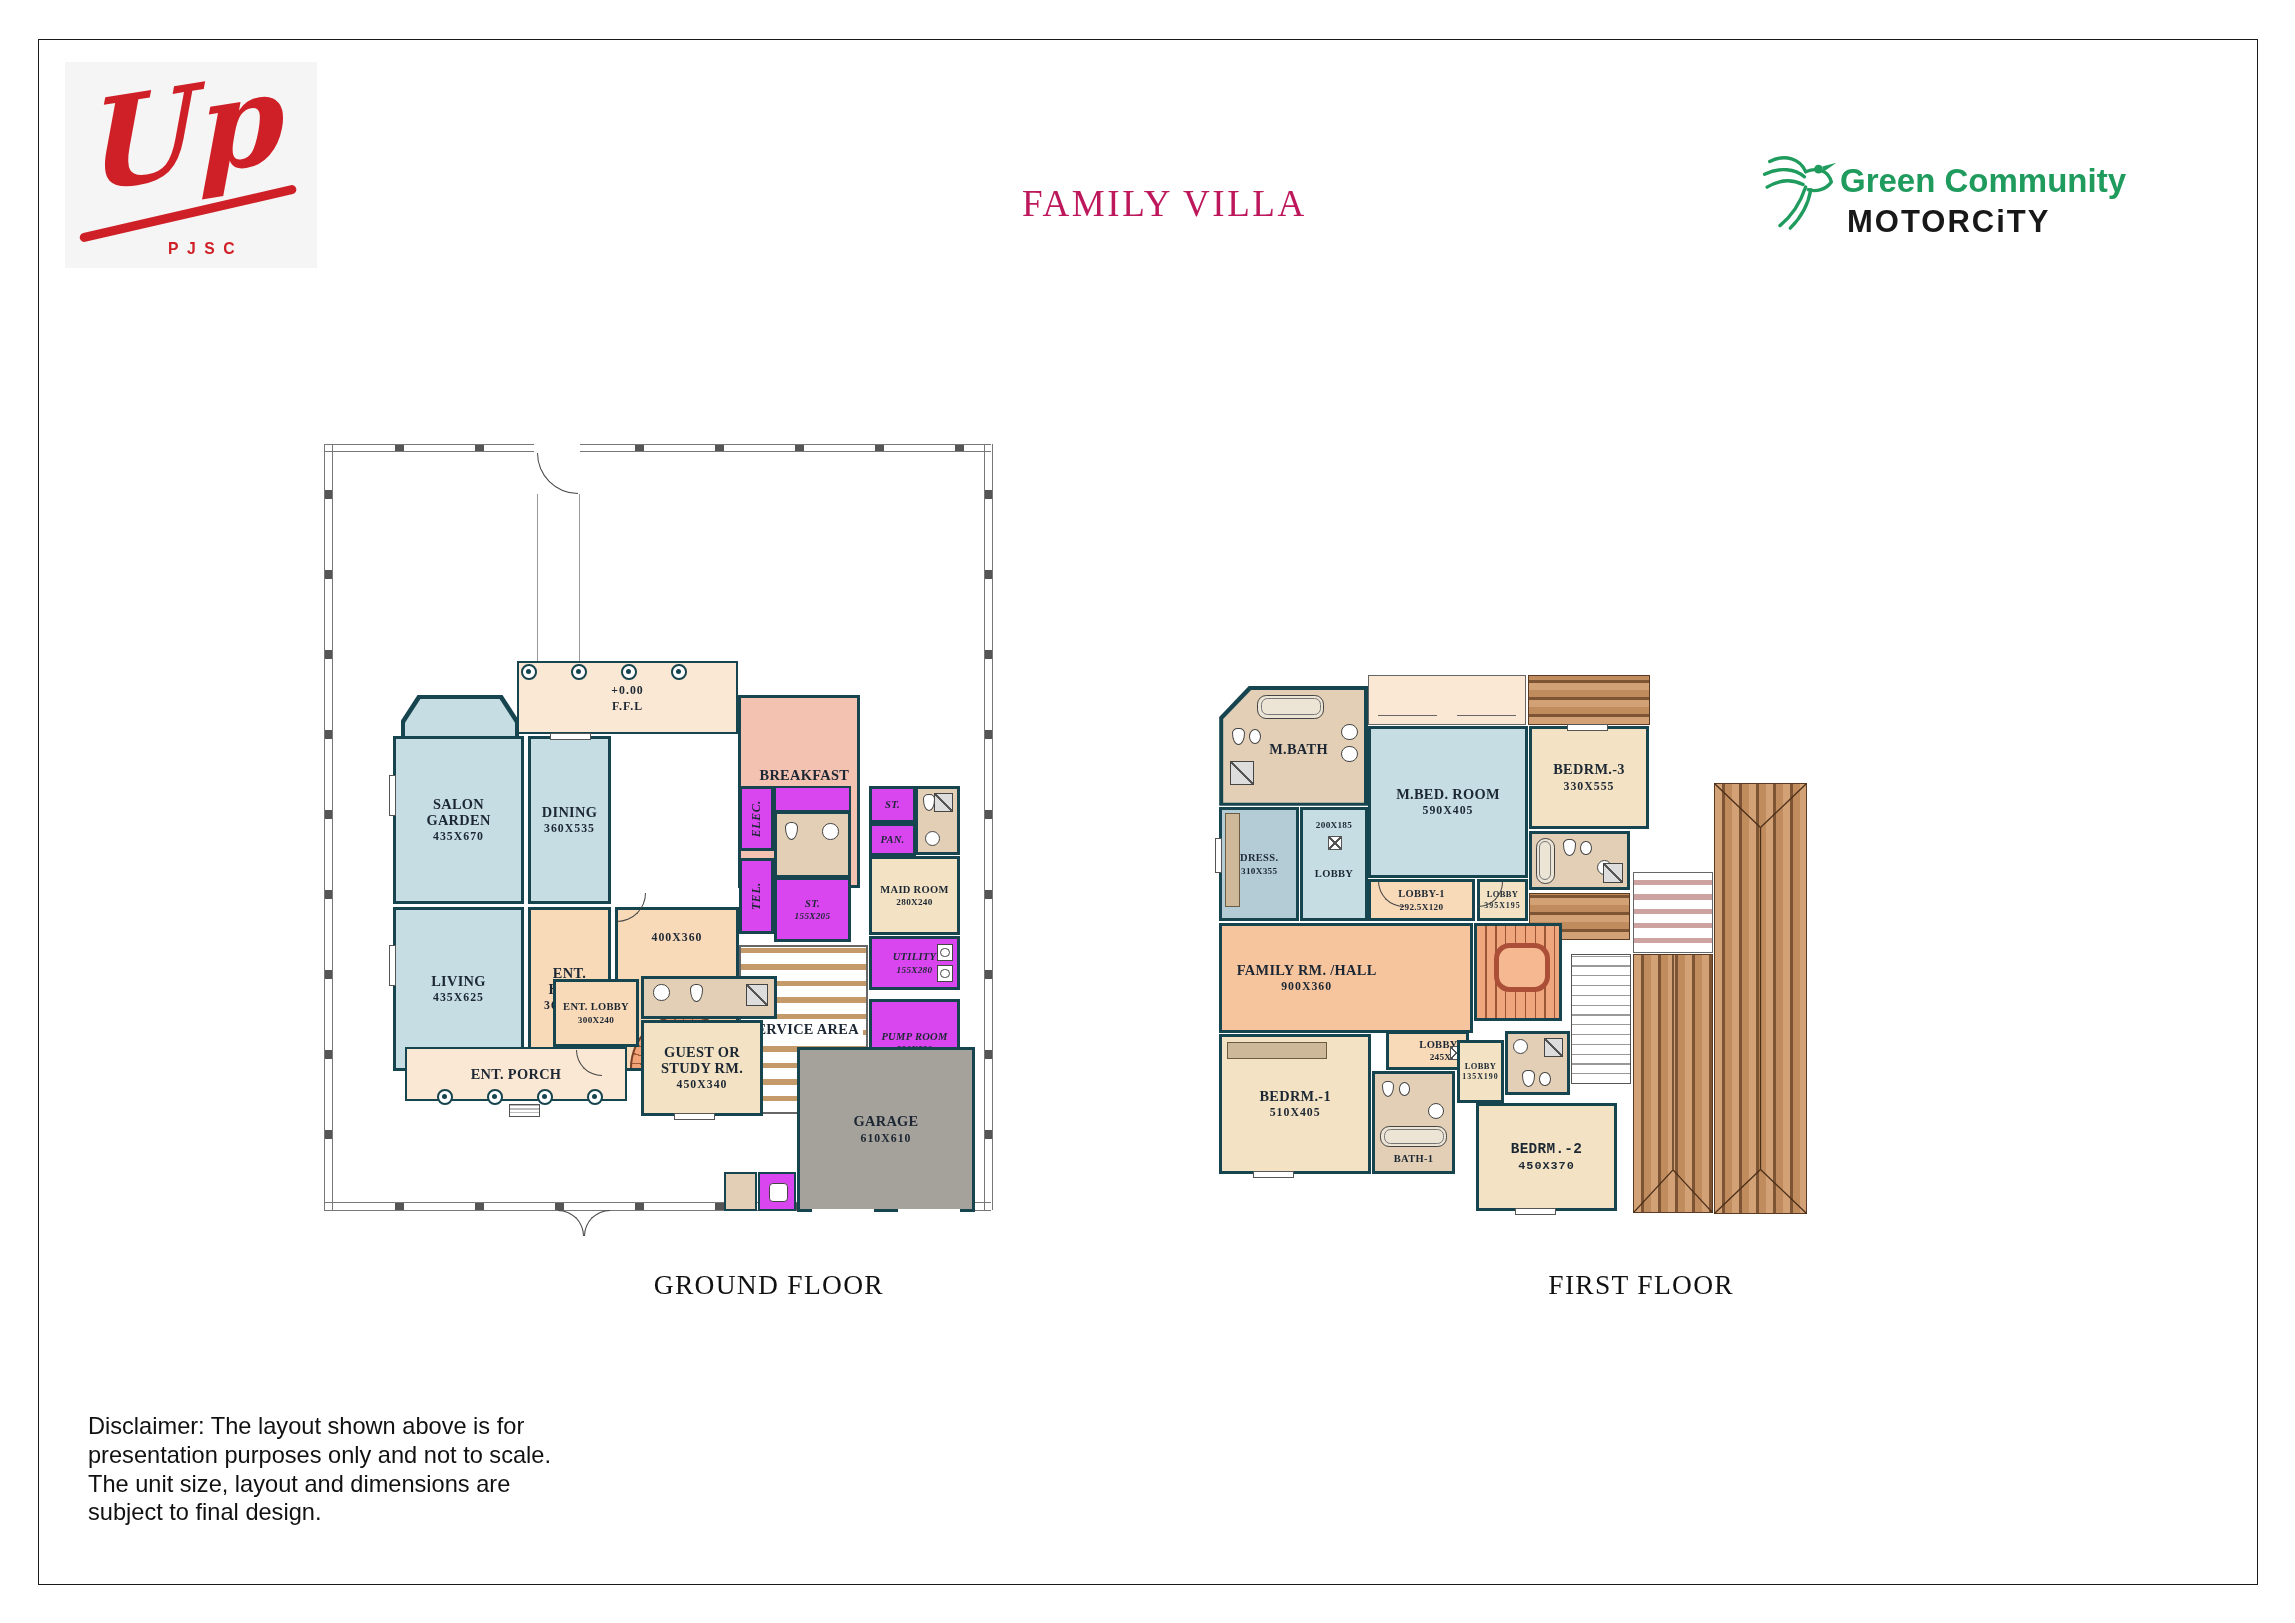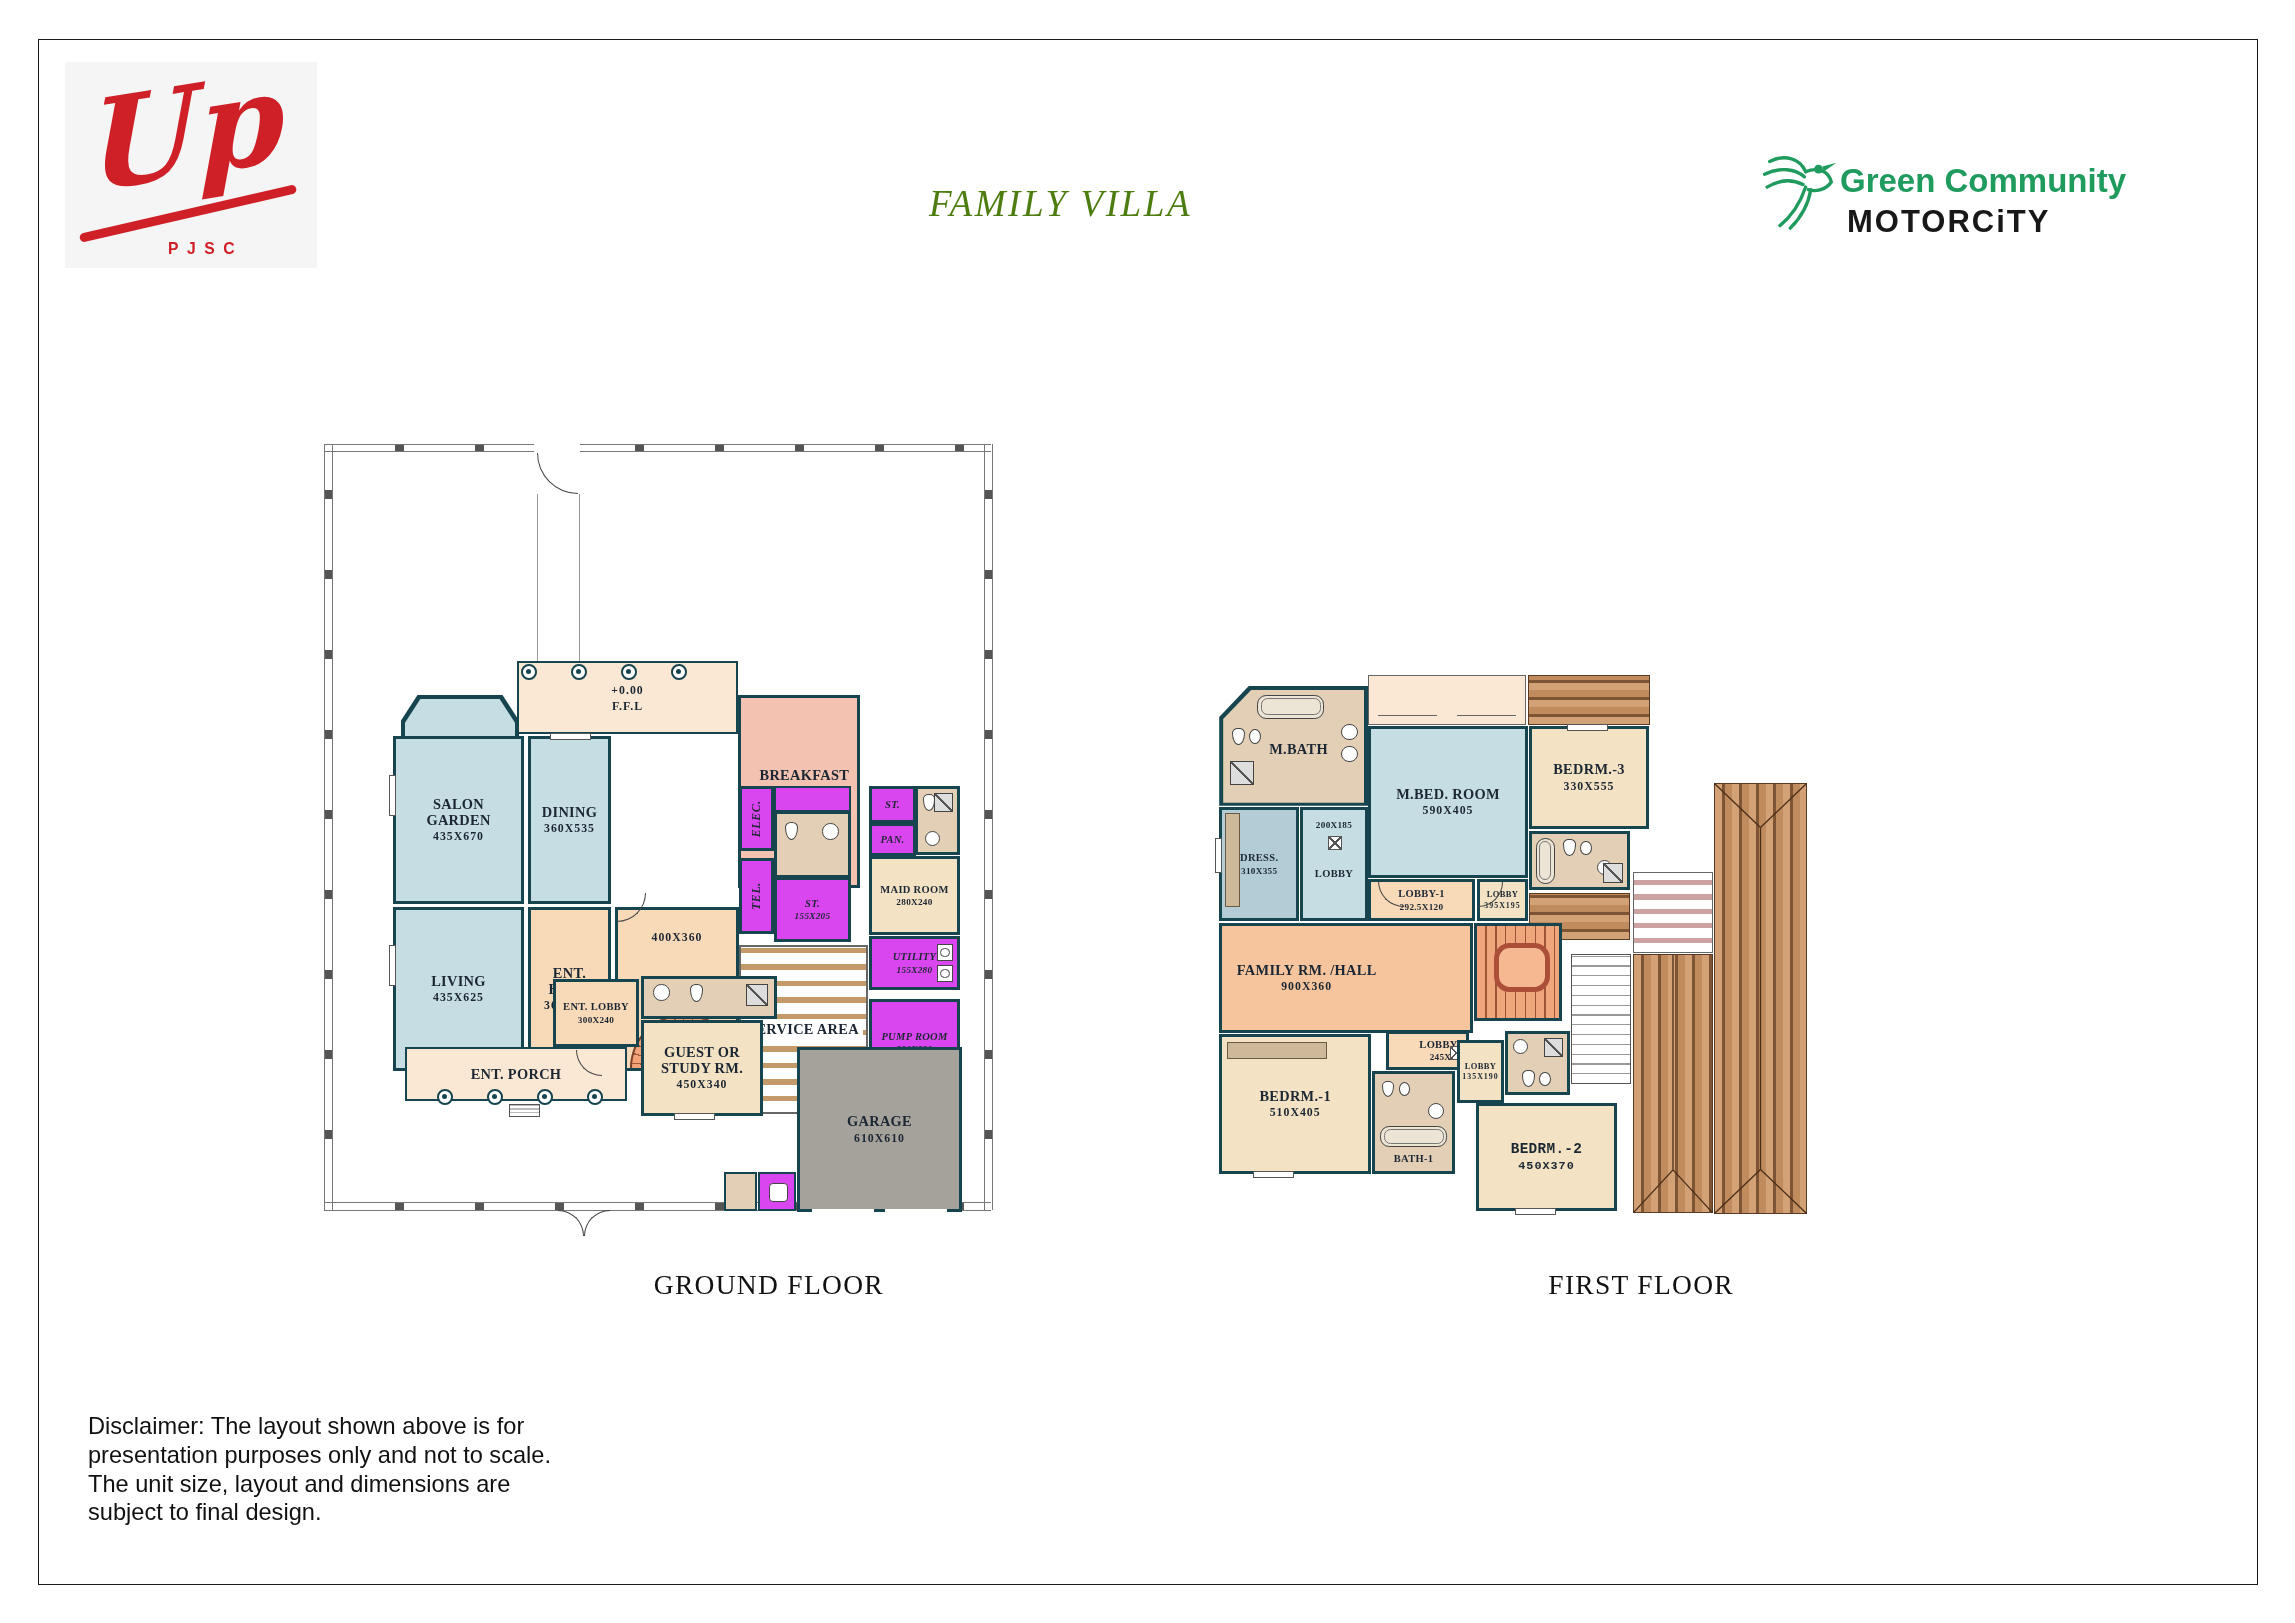--- a/index.html
+++ b/index.html
@@ -3,21 +3,21 @@
 <meta charset="utf-8">
 <style>
   html,body{margin:0;padding:0;}
   body{
     width:2295px;height:1623px;position:relative;background:#ffffff;
     font-family:"Liberation Serif", serif;color:#1c2733;overflow:hidden;
   }
   .abs{position:absolute;}
   .frame{position:absolute;left:38px;top:39px;width:2218px;height:1544px;border:1.3px solid #1a1a1a;}
   
-  .title{font-size:37px;letter-spacing:2.6px;text-align:left;color:#4d7c0f;font-style:italic;}
+  .title{font-size:37px;letter-spacing:2.6px;text-align:center;color:#be185d;}
   .caption{font-size:27.5px;letter-spacing:1.3px;text-align:right;color:#111;}
   .disclaimer{font-family:"Liberation Sans",sans-serif;font-size:23.6px;line-height:1.22;color:#111;width:471px;}
   .rname{font-weight:bold;font-size:14.4px;line-height:1.12;letter-spacing:0.3px;display:block;text-align:center;}
   .rdim{font-weight:bold;font-size:11.8px;letter-spacing:1px;display:block;text-align:center;margin-top:1.3px;}
   .sm .rname{font-size:10.5px;}
   .sm .rdim{font-size:9.2px;letter-spacing:0.3px;}
   .xs .rname{font-size:8.5px;}
   .xs .rdim{font-size:7.9px;}
   .vlab{writing-mode:vertical-rl;transform:rotate(180deg);font-weight:bold;font-size:11.8px;letter-spacing:0.7px;}
   
@@ -213,21 +213,21 @@
   </div>
   <div class="room c-pale" style="left:84px;top:612px;width:222px;height:54px;border-width:2.6px;">
     <span class="rname">ENT. PORCH</span>
   </div>
   <div class="colm" style="left:116px;top:654px;"></div>
   <div class="colm" style="left:166px;top:654px;"></div>
   <div class="colm" style="left:216px;top:654px;"></div>
   <div class="colm" style="left:266px;top:654px;"></div>
   <div class="abs" style="left:188px;top:669px;width:29px;height:10.5px;border:0.7px solid #555;background:repeating-linear-gradient(0deg,#fff 0 2.6px,#bbb 2.6px 3.9px);"></div>
 
-  <div class="room c-gray" style="left:476px;top:612px;width:165px;height:165px;">
+  <div class="room c-gray" style="left:476px;top:612px;width:178px;height:165px;">
     <span class="rname">GARAGE</span>
     <span class="rdim">610X610</span>
     <div class="abs" style="left:11.8px;bottom:-3.9px;width:62px;height:3.9px;background:#fff;"></div>
     <div class="abs" style="right:11.8px;bottom:-3.9px;width:62px;height:3.9px;background:#fff;"></div>
   </div>
   <div class="room c-lav thinb" style="left:437px;top:737px;width:38px;height:39px;">
     <div class="snk" style="left:9.2px;top:9.2px;width:17px;height:17px;border-radius:3.9px;"></div>
   </div>
   <div class="room c-tan thinb" style="left:403px;top:737px;width:33px;height:39px;"></div>
   <div class="arc" style="left:237px;top:775px;width:26px;height:26px;border-left:none;border-bottom:none;border-radius:0 100% 0 0;"></div>

